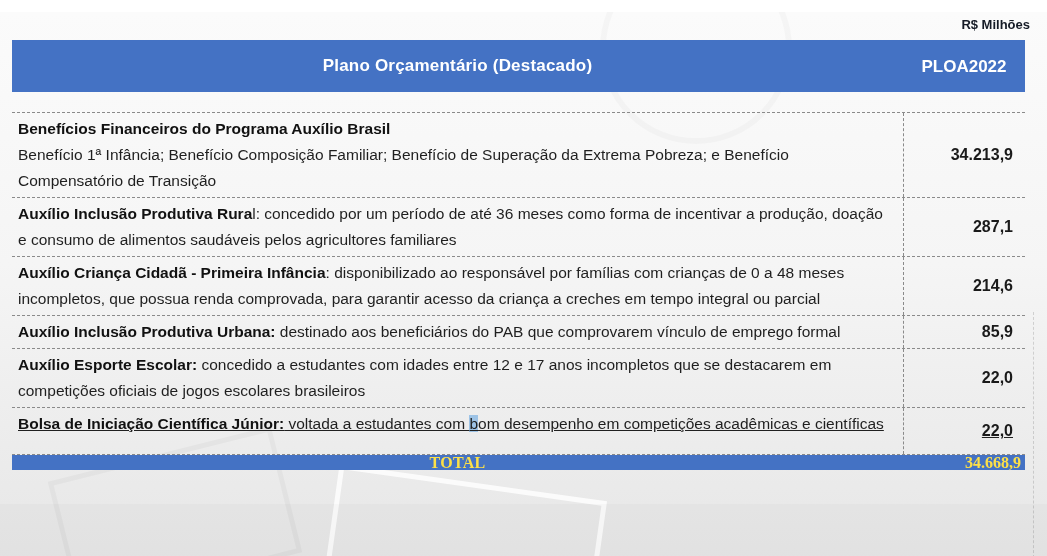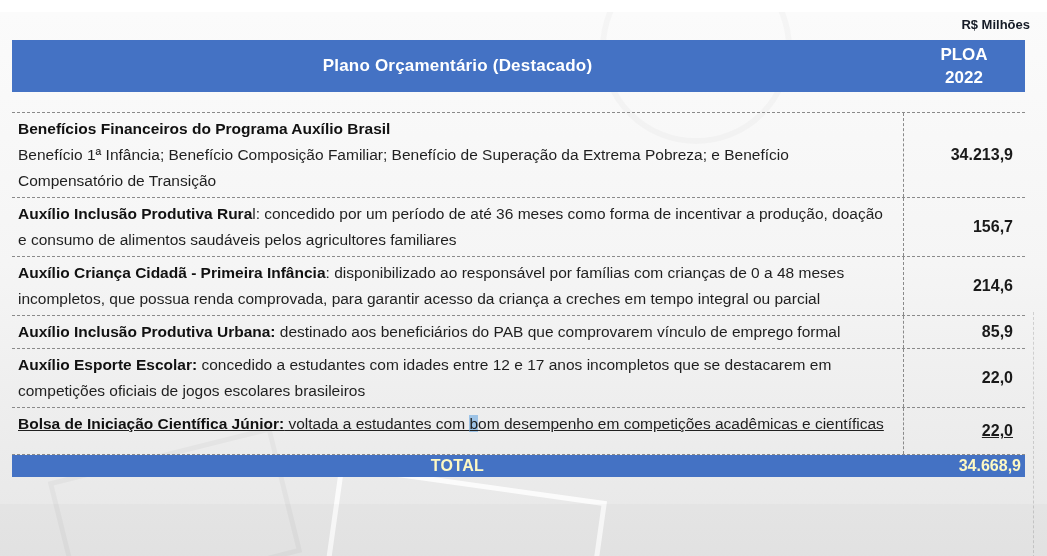--- a/index.html
+++ b/index.html
@@ -29,21 +29,21 @@
 
   .header {
     position:absolute; left:12px; top:28px; width:1013px; height:52px;
     background:#4472C4; display:flex; color:#ffffff;
   }
   .header .h1 {
     width:891px; display:flex; align-items:center; justify-content:center;
     font-size:17px; font-weight:bold; letter-spacing:0.2px;
   }
   .header .h2 {
-    flex:1; display:flex; flex-direction:column; align-items:center; justify-content:center;
+    flex:1; display:flex; align-items:center; justify-content:center;
     font-size:17px; font-weight:bold; line-height:23px;
   }
 
   .table {
     position:absolute; left:12px; top:100px; width:1013px;
     color:#1f1f1f;
   }
   .row {
     display:flex;
     border-top:1px dashed #8a8a8a;
@@ -60,21 +60,21 @@
   .cell-label .hl { background:#9DC3E6; }
   .cell-value {
     flex:1; box-sizing:border-box;
     border-left:1px dashed #8a8a8a;
     display:flex; align-items:center; justify-content:flex-end;
     padding-right:12px;
     font-size:16px; font-weight:bold; color:#1a1a1a;
   }
 
   .total-row {
-    display:flex; height:22px; background:#4472C4; color:#fef9c3;
+    display:flex; height:15px; background:#4472C4; color:#fde047;font-family:Liberation Serif, serif;
   }
   .total-label {
     width:891px; display:flex; align-items:center; justify-content:center;
     font-size:16px; font-weight:bold; letter-spacing:0.3px;
   }
   .total-value {
     flex:1; display:flex; align-items:center; justify-content:flex-end;
     padding-right:4px; font-size:16px; font-weight:bold;
   }
 </style>
@@ -105,21 +105,21 @@
     <div class="cell-label">
       <span class="b block">Benefícios Financeiros do Programa Auxílio Brasil</span><span class="pre">Benefício 1ª Infância; Benefício Composição Familiar;  Benefício de Superação da Extrema Pobreza; e Benefício Compensatório de Transição</span><span class="post"></span>
     </div>
     <div class="cell-value">34.213,9</div>
   </div>
 
   <div class="row">
     <div class="cell-label">
       <span class="b">Auxílio Inclusão Produtiva Rura</span><span class="pre">l: concedido por um período de até 36 meses como forma de incentivar a produção, doação e consumo de alimentos saudáveis pelos agricultores familiares</span><span class="post"></span>
     </div>
-    <div class="cell-value">156,7</div>
+    <div class="cell-value">287,1</div>
   </div>
 
   <div class="row">
     <div class="cell-label">
       <span class="b">Auxílio Criança Cidadã - Primeira Infância</span><span class="pre">: disponibilizado ao responsável por famílias com crianças de 0 a 48 meses incompletos, que possua renda comprovada, para garantir acesso da criança a creches em tempo integral ou parcial</span><span class="post"></span>
     </div>
     <div class="cell-value">214,6</div>
   </div>
 
   <div class="row">

